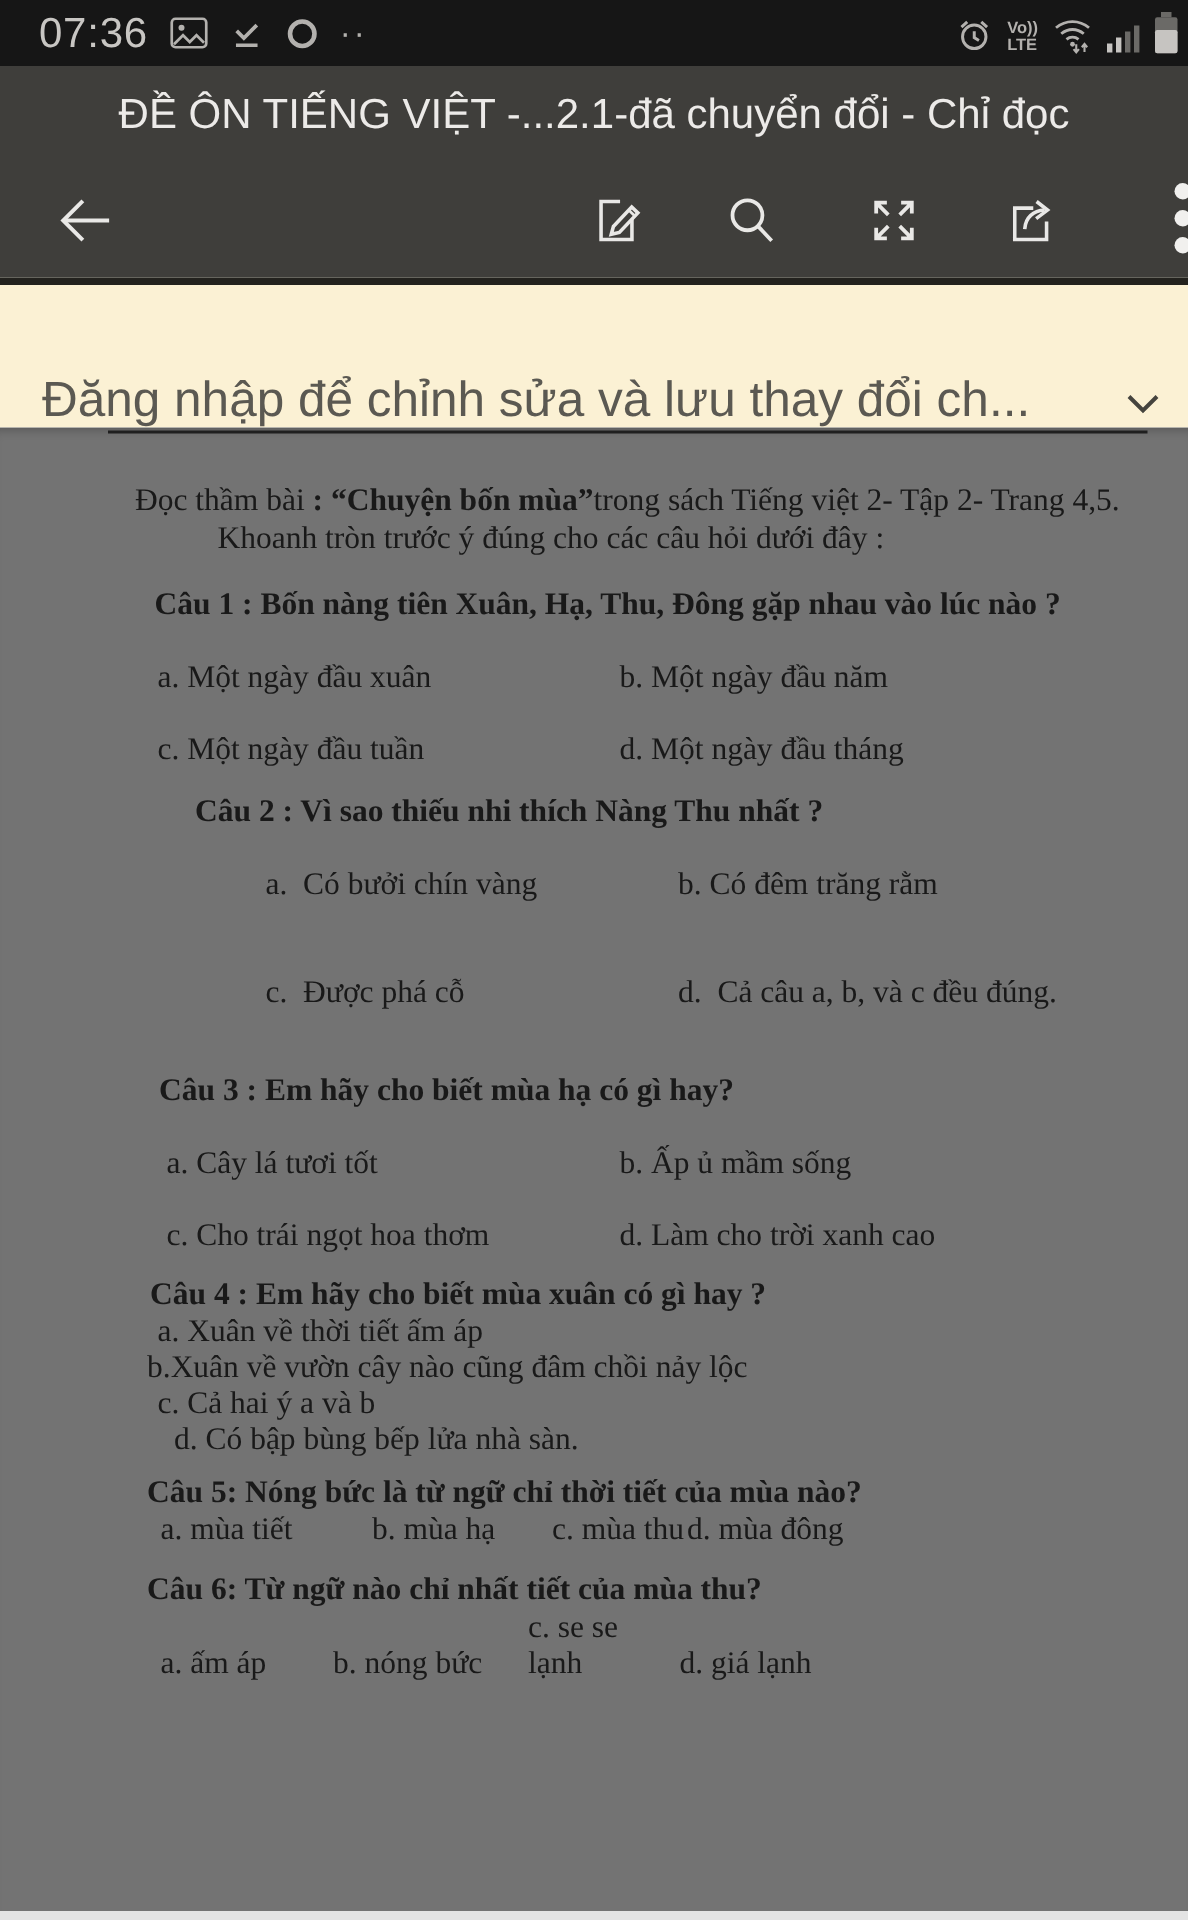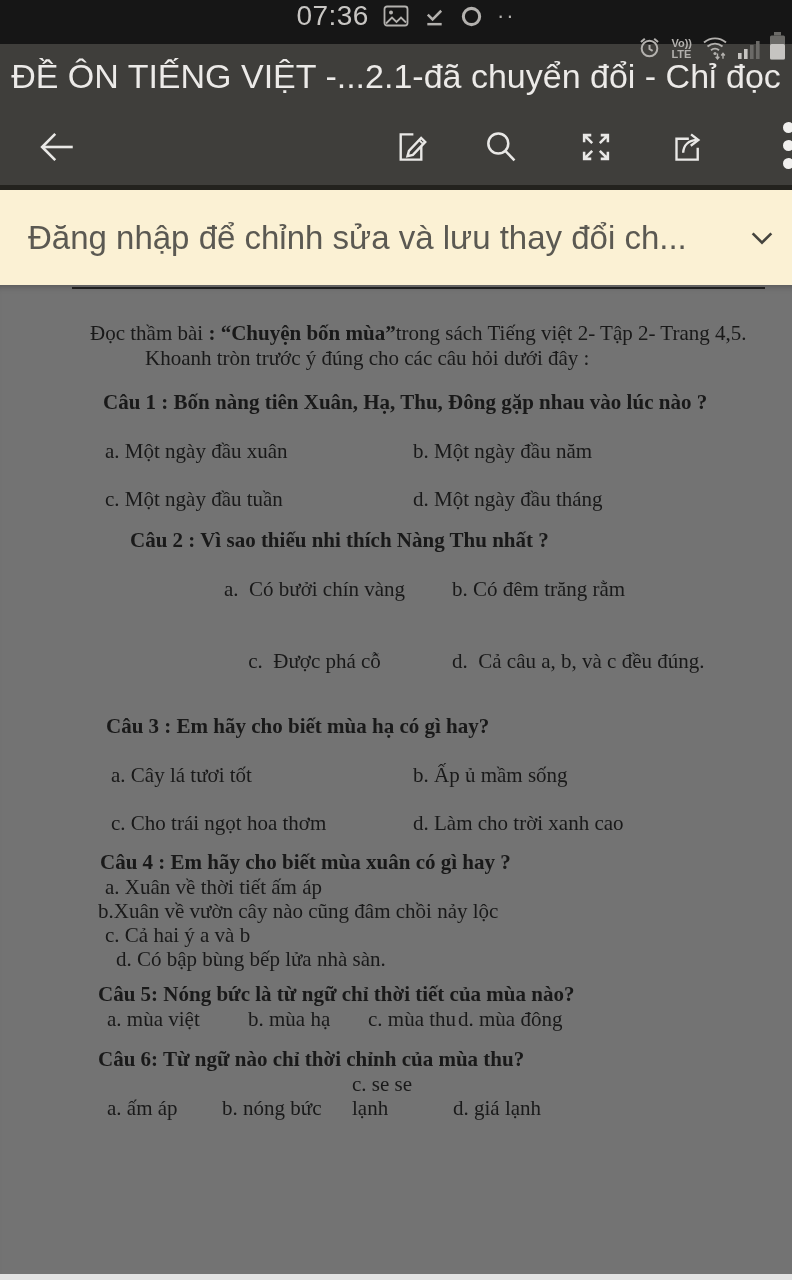--- a/index.html
+++ b/index.html
@@ -4,59 +4,59 @@
 <style>
   html,body { margin:0; padding:0; background:#000; }
   * { box-sizing:border-box; }
   .phone {
     position:relative; width:792px; height:1280px; overflow:hidden;
     background:#ffffff; font-family:"Liberation Sans","DejaVu Sans",sans-serif;
   }
   
   .status-bar {
     height:44px; background:#161616; display:flex; align-items:center;
-    padding:0 6px 0 26px; color:#c8c6c3;flex-direction:column;
+    padding:0 6px 0 26px; color:#c8c6c3;
   }
   .sb-left { display:flex; align-items:center; gap:14px; }
   .sb-time { font-size:28px; letter-spacing:0.5px; }
   .sb-right { margin-left:auto; display:flex; align-items:flex-end; gap:9px; }
   .volte { font-size:11px; font-weight:bold; line-height:11px; color:#b3b1ae; text-align:left; }
   .sb-dots { font-size:22px; color:#b3b1ae; letter-spacing:2px; line-height:10px; }
   
   .title-bar {
     height:64px; background:#3f3e3b; display:flex; align-items:center; justify-content:center;
   }
-  .title-bar span { color:#eceae8; font-size:34px; white-space:nowrap; }
+  .title-bar span { color:#eceae8; font-size:28px; white-space:nowrap; }
   .toolbar { position:relative; height:77px; background:#3f3e3b; }
   .tb-btn { position:absolute; top:18px; width:42px; height:42px; display:flex; align-items:center; justify-content:center; }
   .overflow { position:absolute; right:-7px; top:14px; width:22px; display:flex; flex-direction:column; gap:7px; align-items:center; }
   .overflow i { width:11px; height:11px; border-radius:50%; background:#f1f0ee; }
   
   .banner {
     height:100px; background:#fbf1d4; border-top:5px solid #23221e;
-    display:flex; align-items:center; padding:0 14px 0 28px;
+    display:flex; align-items:flex-end; padding:0 14px 0 28px;
   }
   .banner-text { color:#5b5952; font-size:33px; flex:1 1 auto; white-space:nowrap; overflow:hidden; }
   
   .document {
     position:relative; height:995px; background:#737373; overflow:hidden;
     font-family:"Liberation Serif","DejaVu Serif",serif; color:#191919; font-size:21px;
     box-shadow: inset 0 7px 7px -6px rgba(0,0,0,0.28);
   }
   .doc-line { position:absolute; top:2px; left:72px; right:27px; height:2px; background:#1f1f1f; }
   .pre { white-space:pre-wrap; }
   .intro { margin-top:36px; line-height:25px; }
   .intro .l1 { margin-left:90px; }
   .intro .l2 { margin-left:145px; }
   .b { font-weight:bold; }
   .q-head { font-weight:bold; line-height:25px; margin-left:100px; }
   .opt-row { margin-left:105px; line-height:24px; }
   .list-opt { margin-left:103px; line-height:24px; }
   .c308 { display:inline-block; width:308px;margin-top:24px; }
-  .c275 { display:inline-block; width:275px;text-align:center; }
+  .c275 { display:inline-block; width:275px; }
   .row4 { margin-left:107px; line-height:24px; }
   .w141 { display:inline-block; width:141px; }
   .w120 { display:inline-block; width:120px; }
   .w90  { display:inline-block; width:90px; }
   .w115 { display:inline-block; width:115px; }
   .w130 { display:inline-block; width:130px; }
   .w101 { display:inline-block; width:101px; }
   #q1 { margin-top:19px; } #q2 { margin-top:17px;padding-left:30px; } #q3 { margin-top:17px; }
   #q4 { margin-top:15px; } #q5 { margin-top:11px; } #q6 { margin-top:16px; }
   .gap-a { height:154px; } .gap-b { height:100px; }
@@ -228,26 +228,26 @@
       <div class="q-head">Câu 4 : Em hãy cho biết mùa xuân có gì hay ?</div>
       <div class="list-opt" style="margin-left:105px;">a. Xuân về thời tiết ấm áp</div>
       <div class="list-opt" style="margin-left:98px;">b.Xuân về vườn cây nào cũng đâm chồi nảy lộc</div>
       <div class="list-opt" style="margin-left:105px;">c. Cả hai ý a và b</div>
       <div class="list-opt" style="margin-left:116px;">d. Có bập bùng bếp lửa nhà sàn.</div>
     </div>
 
     <div id="q5">
       <div class="q-head" style="margin-left:98px;">Câu 5: Nóng bức là từ ngữ chỉ thời tiết của mùa nào?</div>
       <div class="row4">
-        <span class="w141">a. mùa việt</span><span class="w120">b. mùa hạ</span><span class="w90">c. mùa thu</span><span>d. mùa đông</span>
+        <span class="w141">a. mùa tiết</span><span class="w120">b. mùa hạ</span><span class="w90">c. mùa thu</span><span>d. mùa đông</span>
       </div>
     </div>
 
     <div id="q6">
-      <div class="q-head" style="margin-left:98px;">Câu 6: Từ ngữ nào chỉ thời chỉnh của mùa thu?</div>
+      <div class="q-head" style="margin-left:98px;">Câu 6: Từ ngữ nào chỉ nhất tiết của mùa thu?</div>
       <div class="row4">
         <span class="w115">a. ấm áp</span><span class="w130">b. nóng bức</span><span class="w101">c. se se lạnh</span><span>d. giá lạnh</span>
       </div>
     </div>
 
     <div class="gap-a"></div>
     <div class="page-separator"></div>
     <div class="gap-b"></div>
 
   </div>

